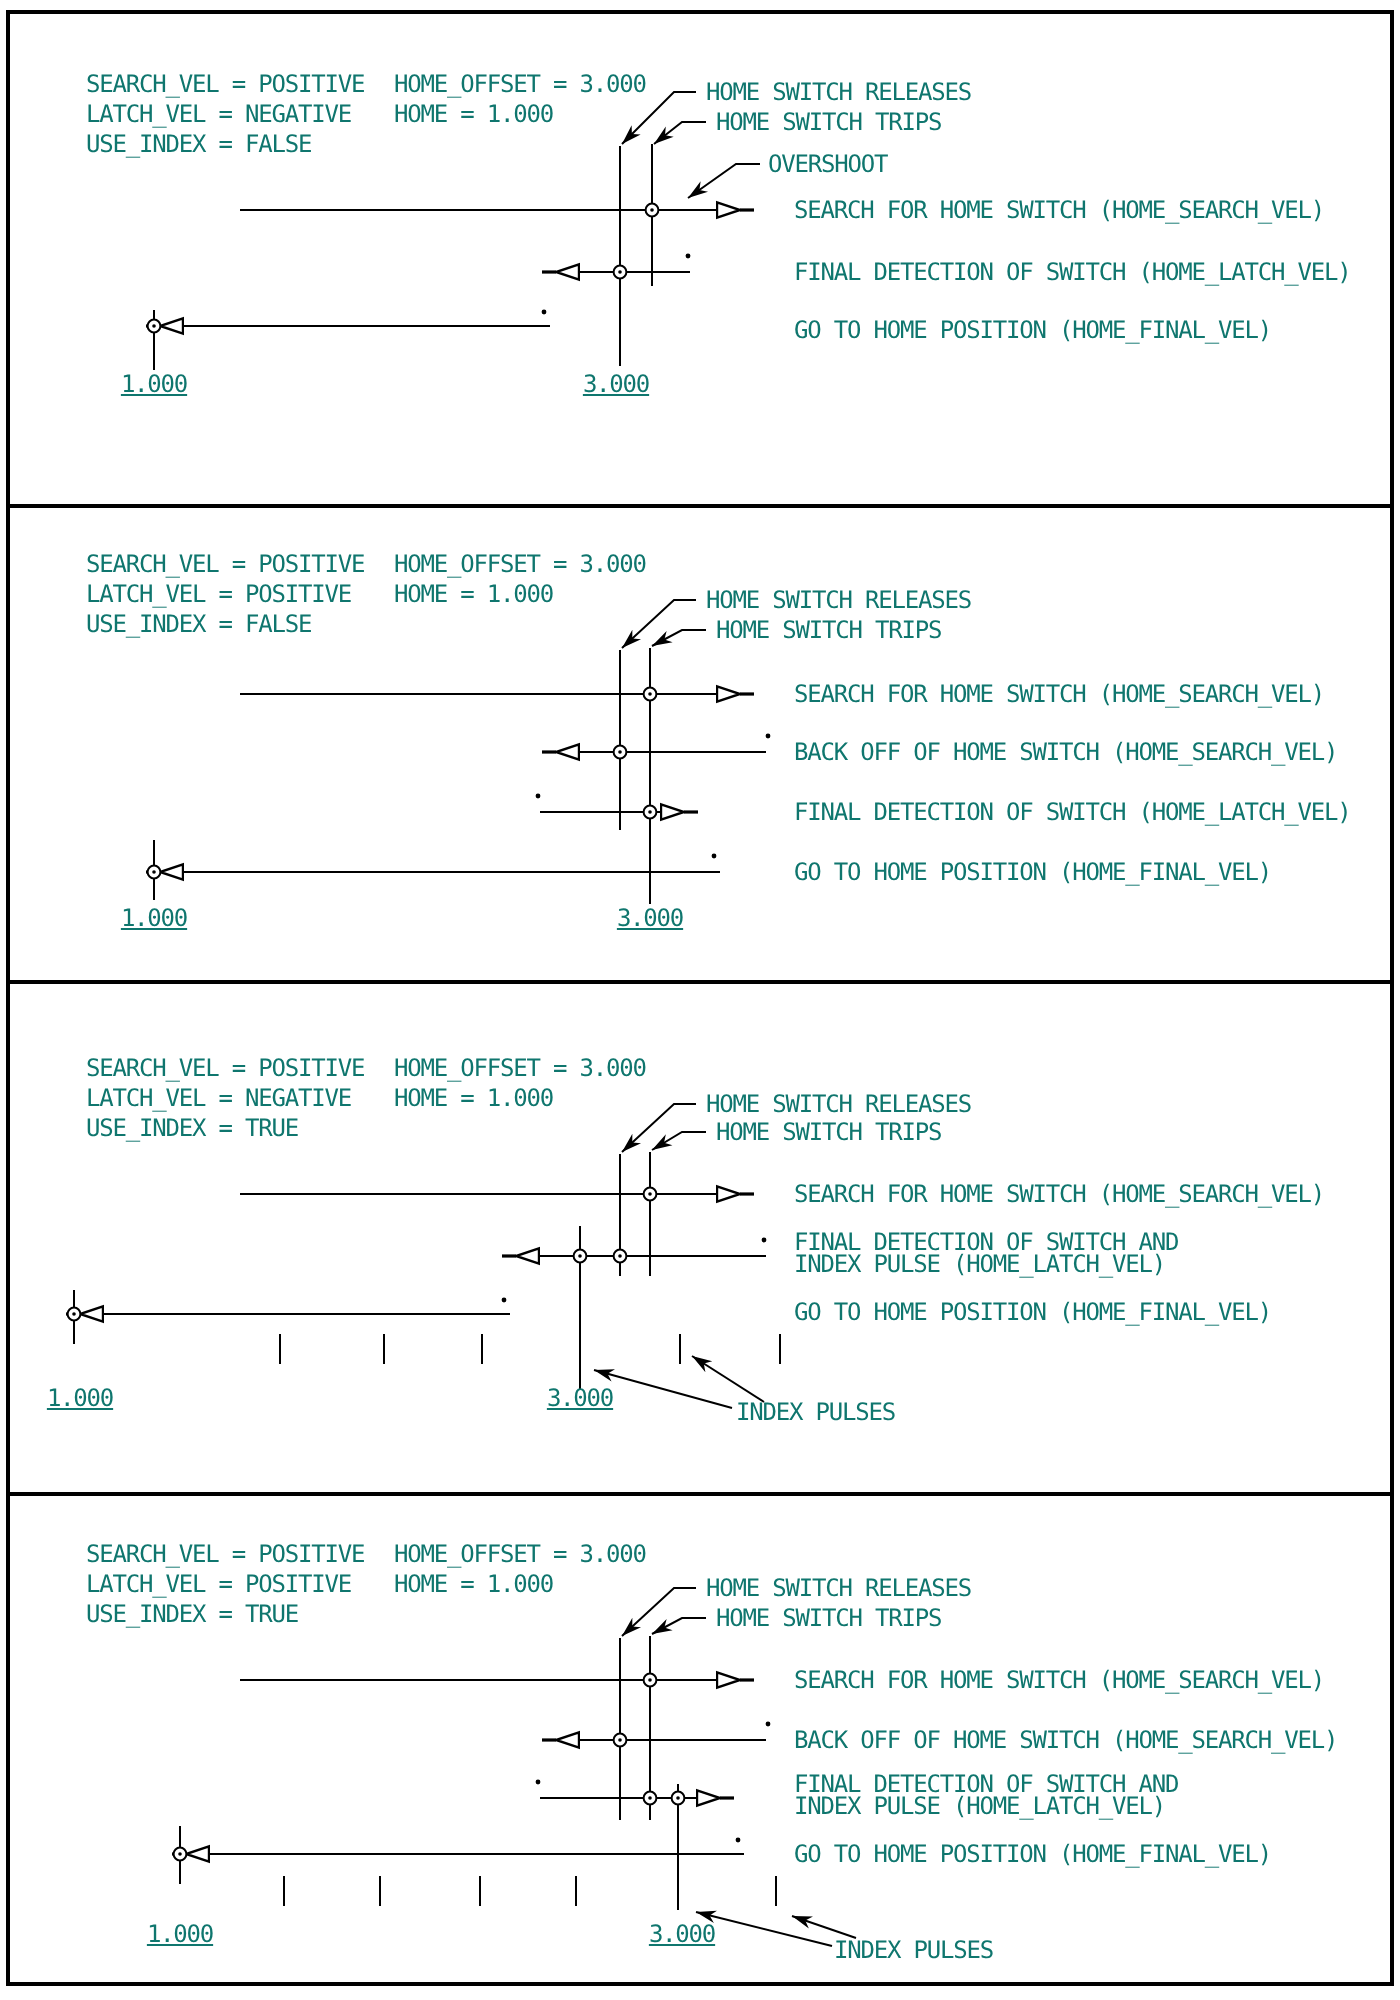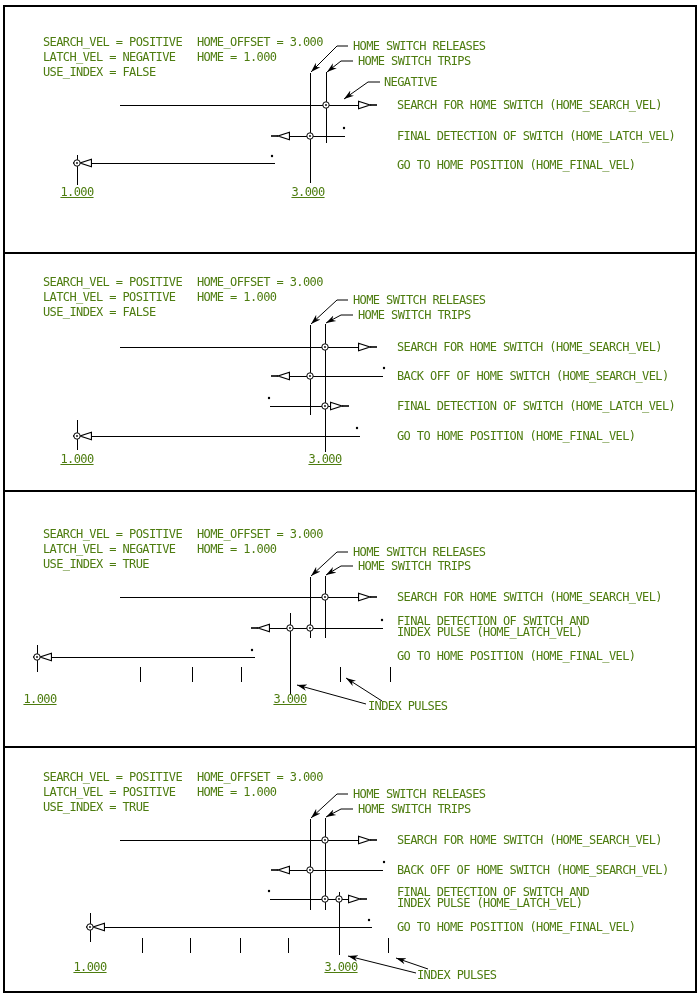--- a/index.html
+++ b/index.html
@@ -1,20 +1,20 @@
 <!DOCTYPE html>
 <html><head>
 <meta charset="utf-8">
 <style>
   html,body{margin:0;padding:0;background:#fff;}
   .wrap{position:relative;width:700px;height:1000px;background:#fff;overflow:hidden;
         font-family:"DejaVu Sans Mono","Liberation Mono",monospace;}
   svg.draw{position:absolute;left:0;top:0;}
   .t{position:absolute;font-size:12px;line-height:11px;letter-spacing:-0.6px;
-     white-space:pre;color:#4d7c0f;}
+     white-space:pre;color:#0f766e;}
   .c{transform:translateX(-50%);text-decoration:underline;}
 </style>
 </head>
 <body>
 
 <div class="wrap">
 
 <svg class="draw" width="700" height="1000" viewBox="0 0 700 1000">
   <defs>
 
@@ -152,21 +152,21 @@
   </g>
 </svg>
 
 <div class="t" style="left:43px;top:37px">SEARCH_VEL = POSITIVE</div>
 <div class="t" style="left:197px;top:37px">HOME_OFFSET = 3.000</div>
 <div class="t" style="left:43px;top:52px">LATCH_VEL = NEGATIVE</div>
 <div class="t" style="left:197px;top:52px">HOME = 1.000</div>
 <div class="t" style="left:43px;top:67px">USE_INDEX = FALSE</div>
 <div class="t" style="left:353px;top:41px">HOME SWITCH RELEASES</div>
 <div class="t" style="left:358px;top:56px">HOME SWITCH TRIPS</div>
-<div class="t" style="left:384px;top:77px">NEGATIVE</div>
+<div class="t" style="left:384px;top:77px">OVERSHOOT</div>
 <div class="t" style="left:397px;top:100px">SEARCH FOR HOME SWITCH (HOME_SEARCH_VEL)</div>
 <div class="t" style="left:397px;top:131px">FINAL DETECTION OF SWITCH (HOME_LATCH_VEL)</div>
 <div class="t" style="left:397px;top:160px">GO TO HOME POSITION (HOME_FINAL_VEL)</div>
 <div class="t c" style="left:77px;top:187px">1.000</div>
 <div class="t c" style="left:308px;top:187px">3.000</div>
 
 <div class="t" style="left:43px;top:277px">SEARCH_VEL = POSITIVE</div>
 <div class="t" style="left:197px;top:277px">HOME_OFFSET = 3.000</div>
 <div class="t" style="left:43px;top:292px">LATCH_VEL = POSITIVE</div>
 <div class="t" style="left:197px;top:292px">HOME = 1.000</div>

